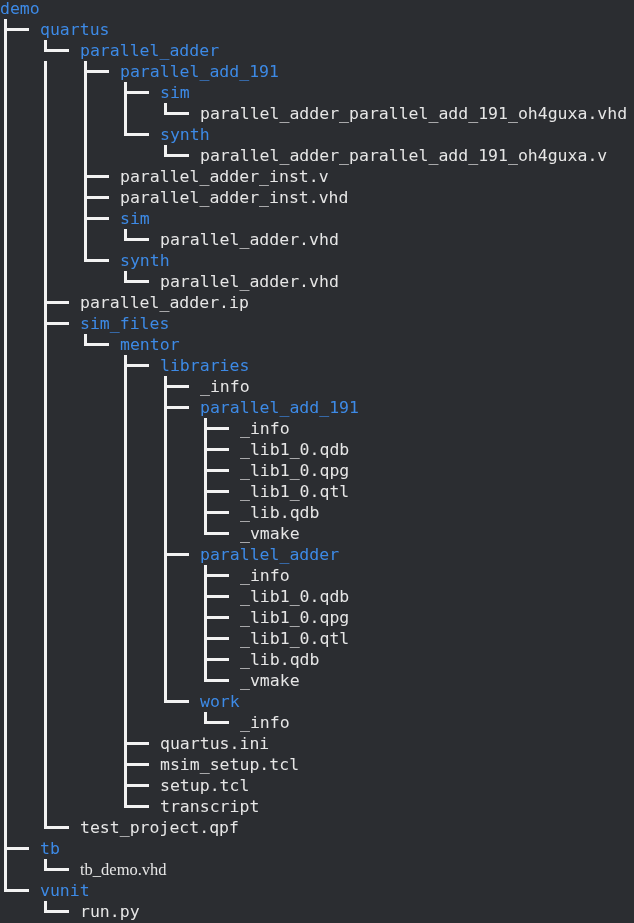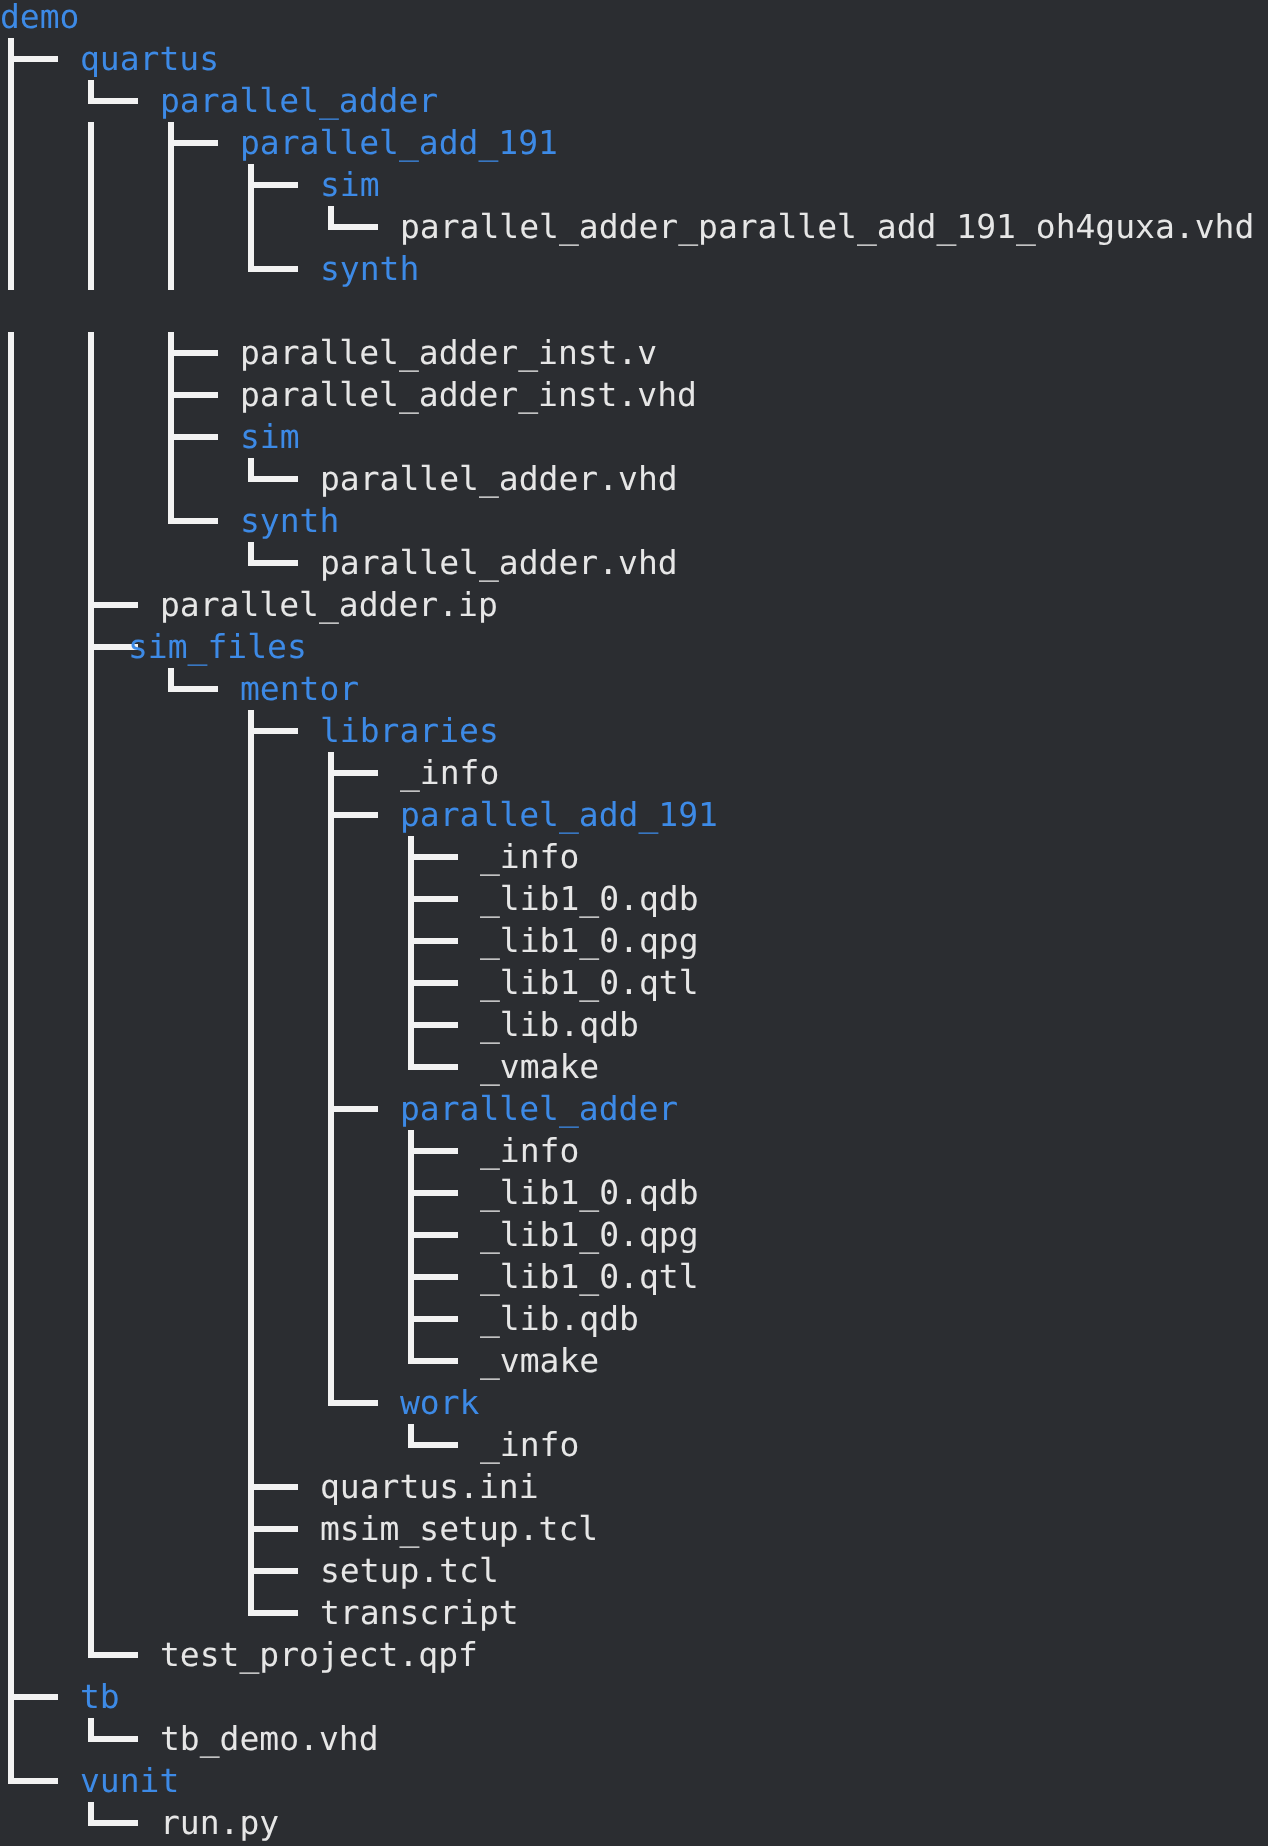--- a/index.html
+++ b/index.html
@@ -61,20 +61,28 @@
       <span class="name file" style="left: 200px;">parallel_adder_parallel_add_191_oh4guxa.vhd</span>
     </div>
     <div class="row" style="top: 124px;">
       <span class="guide" style="left: 4px;"></span>
       <span class="guide" style="left: 44px;"></span>
       <span class="guide" style="left: 84px;"></span>
       <span class="conn-v" style="left: 124px; height: 12px;"></span>
       <span class="conn-h" style="left: 124px; top: 9px; width: 25px;"></span>
       <span class="name dir" style="left: 160px;">synth</span>
     </div>
+    <div class="row" style="top: 145px;">
+      <span class="guide" style="left: 4px;"></span>
+      <span class="guide" style="left: 44px;"></span>
+      <span class="guide" style="left: 84px;"></span>
+      <span class="conn-v" style="left: 164px; height: 12px;"></span>
+      <span class="conn-h" style="left: 164px; top: 9px; width: 25px;"></span>
+      <span class="name file" style="left: 200px;">parallel_adder_parallel_add_191_oh4guxa.v</span>
+    </div>
     <div class="row" style="top: 166px;">
       <span class="guide" style="left: 4px;"></span>
       <span class="guide" style="left: 44px;"></span>
       <span class="conn-v" style="left: 84px; height: 21px;"></span>
       <span class="conn-h" style="left: 84px; top: 9px; width: 25px;"></span>
       <span class="name file" style="left: 120px;">parallel_adder_inst.v</span>
     </div>
     <div class="row" style="top: 187px;">
       <span class="guide" style="left: 4px;"></span>
       <span class="guide" style="left: 44px;"></span>
@@ -114,21 +122,21 @@
     <div class="row" style="top: 292px;">
       <span class="guide" style="left: 4px;"></span>
       <span class="conn-v" style="left: 44px; height: 21px;"></span>
       <span class="conn-h" style="left: 44px; top: 9px; width: 25px;"></span>
       <span class="name file" style="left: 80px;">parallel_adder.ip</span>
     </div>
     <div class="row" style="top: 313px;">
       <span class="guide" style="left: 4px;"></span>
       <span class="conn-v" style="left: 44px; height: 21px;"></span>
       <span class="conn-h" style="left: 44px; top: 9px; width: 25px;"></span>
-      <span class="name dir" style="left: 64px;">sim_files</span>
+      <span class="name dir" style="left: 80px;">sim_files</span>
     </div>
     <div class="row" style="top: 355px;">
       <span class="guide" style="left: 4px;"></span>
       <span class="guide" style="left: 44px;"></span>
       <span class="conn-v" style="left: 124px; height: 21px;"></span>
       <span class="conn-h" style="left: 124px; top: 9px; width: 25px;"></span>
       <span class="name dir" style="left: 160px;">libraries</span>
     </div>
     <div class="row" style="top: 334px;">
       <span class="guide" style="left: 4px;"></span>
@@ -321,21 +329,21 @@
     </div>
     <div class="row" style="top: 838px;">
       <span class="conn-v" style="left: 4px; height: 21px;"></span>
       <span class="conn-h" style="left: 4px; top: 9px; width: 25px;"></span>
       <span class="name dir" style="left: 40px;">tb</span>
     </div>
     <div class="row" style="top: 859px;">
       <span class="guide" style="left: 4px;"></span>
       <span class="conn-v" style="left: 44px; height: 12px;"></span>
       <span class="conn-h" style="left: 44px; top: 9px; width: 25px;"></span>
-      <span class="name file" style="left: 80px;">tb_demo.vhd</span>
+      <span class="name file" style="left: 80px; font-family: Liberation Serif, serif;">tb_demo.vhd</span>
     </div>
     <div class="row" style="top: 880px;">
       <span class="conn-v" style="left: 4px; height: 12px;"></span>
       <span class="conn-h" style="left: 4px; top: 9px; width: 25px;"></span>
       <span class="name dir" style="left: 40px;">vunit</span>
     </div>
     <div class="row" style="top: 901px;">
       <span class="conn-v" style="left: 44px; height: 12px;"></span>
       <span class="conn-h" style="left: 44px; top: 9px; width: 25px;"></span>
       <span class="name file" style="left: 80px;">run.py</span>

